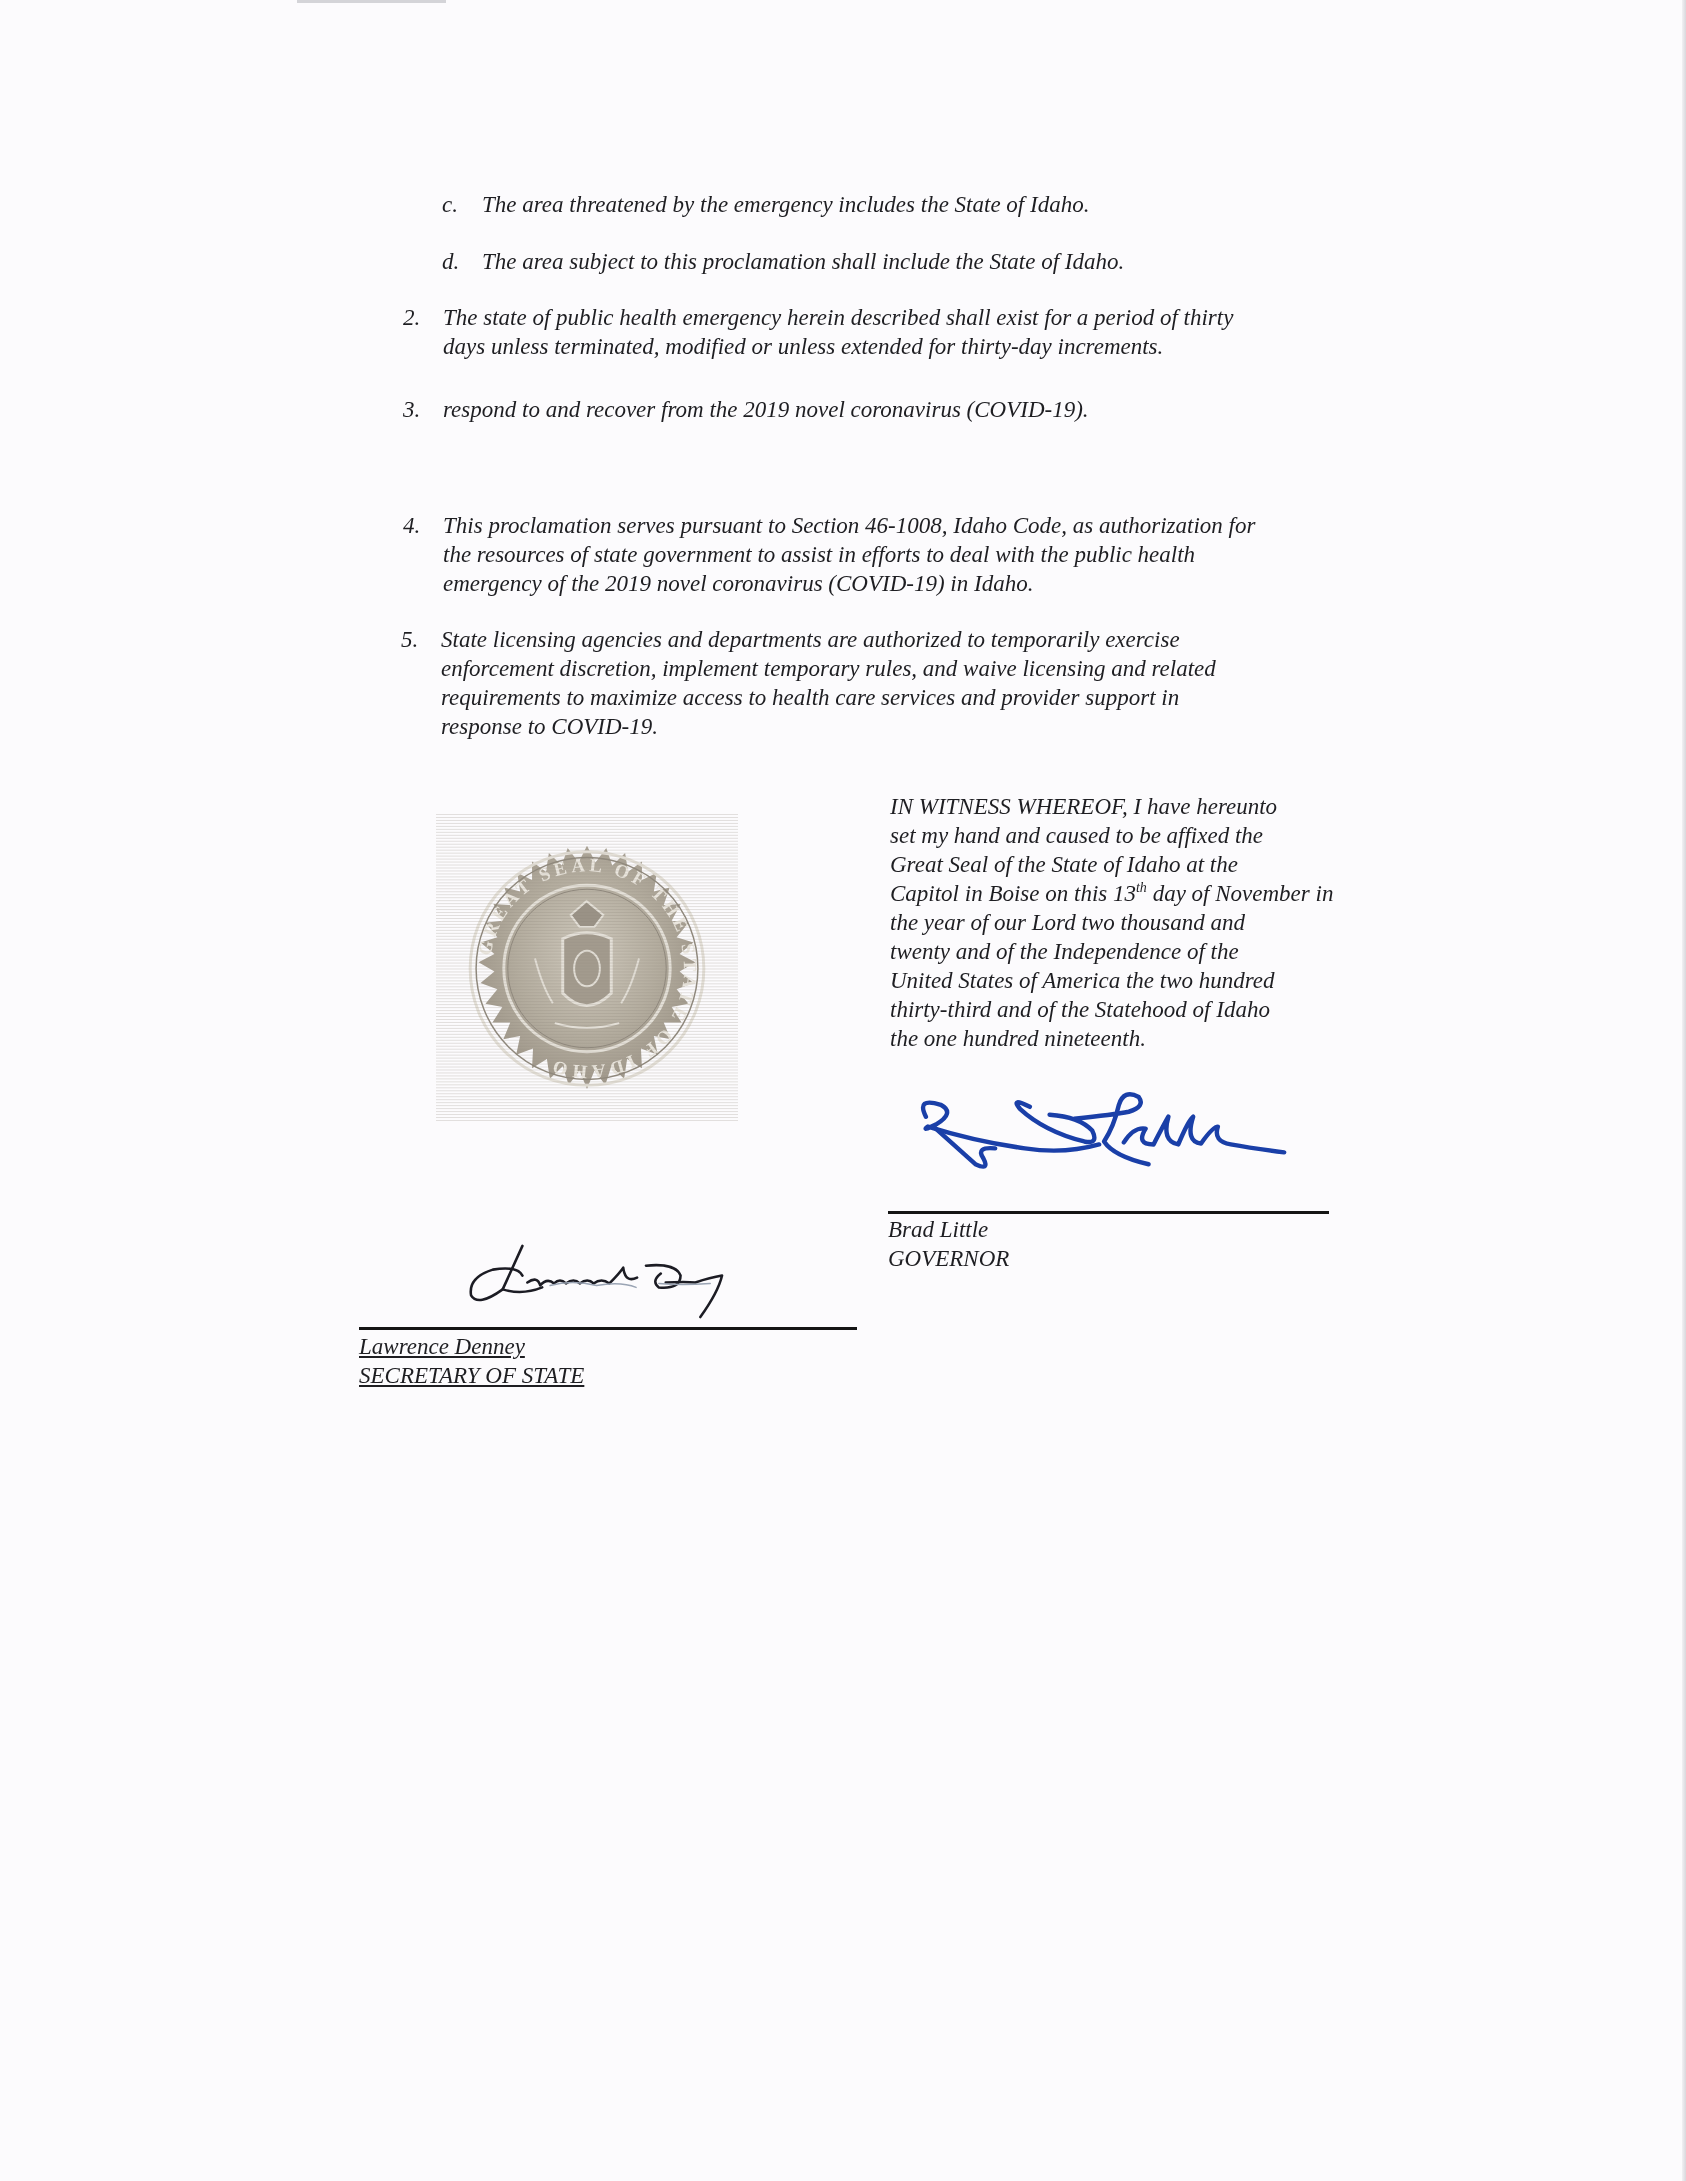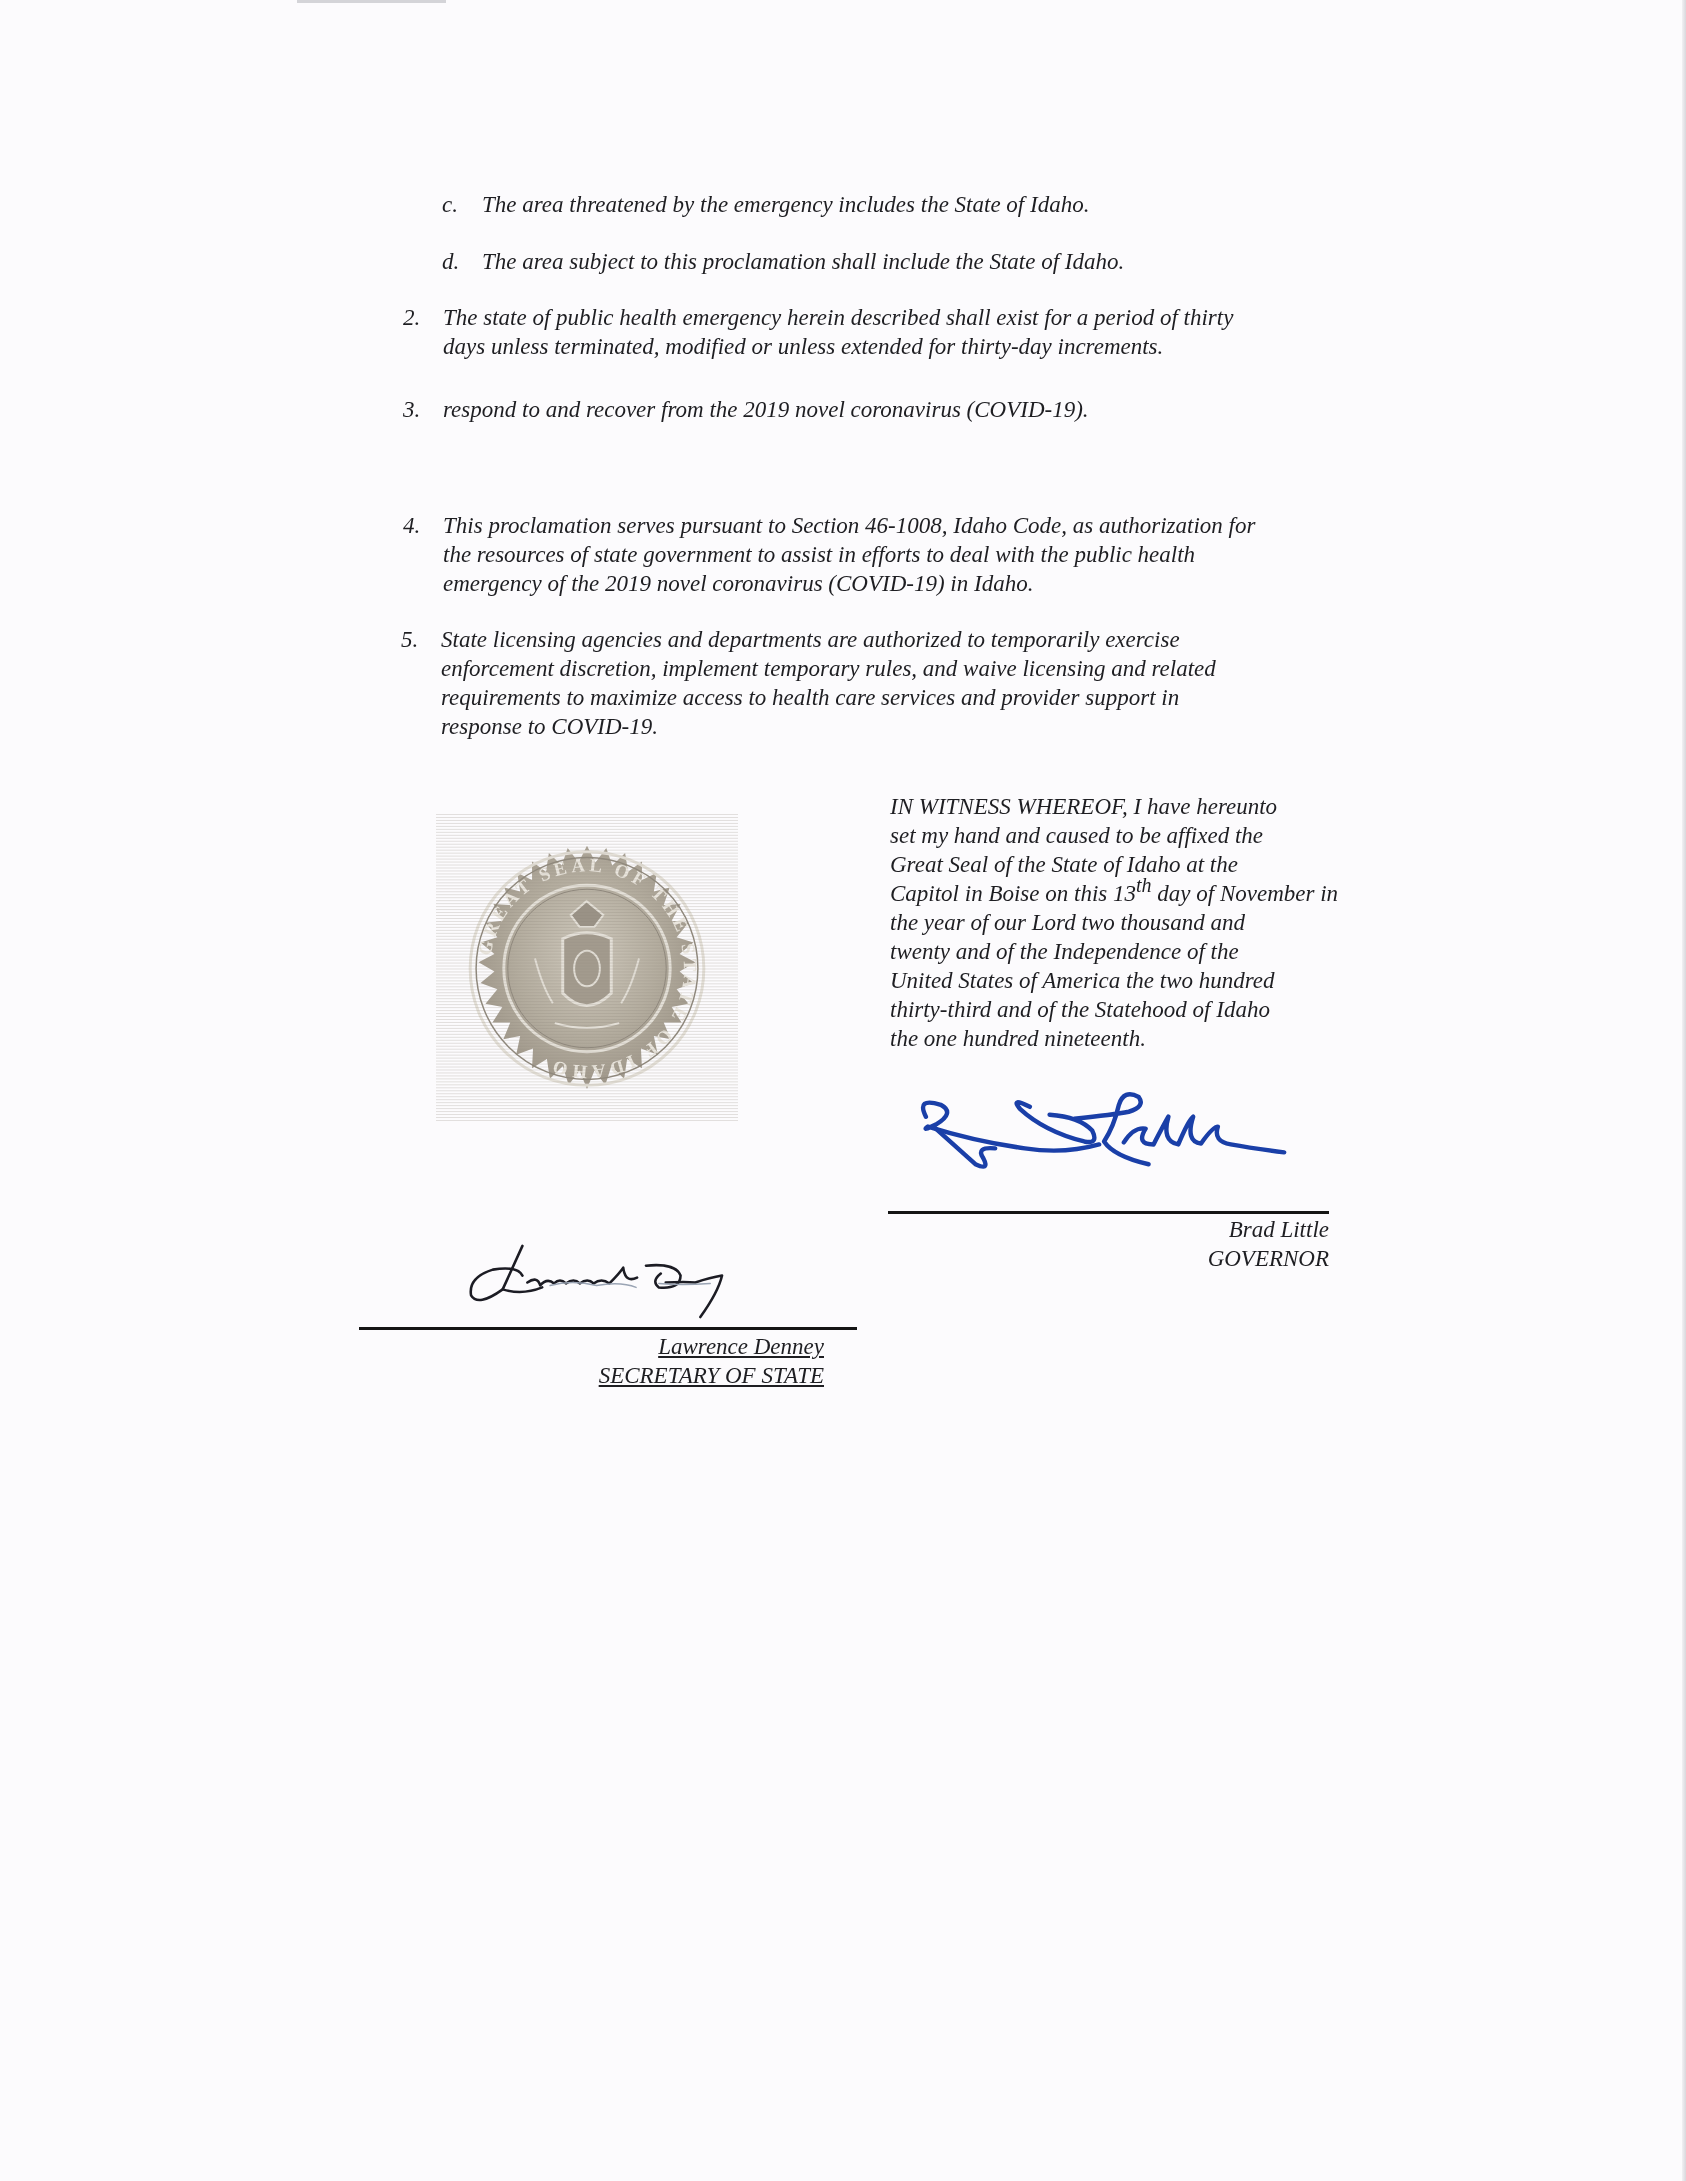--- a/index.html
+++ b/index.html
@@ -33,33 +33,33 @@
   .sub .marker { left: -40px; }
   .main .marker { left: -40px; }
 
   .witness {
     position: absolute;
     left: 890px; top: 792px;
     width: 465px;
     font-size: 23px;
     line-height: 29px;
   }
-  .witness sup { font-size: 20px; line-height: 0; vertical-align: 9px; }
+  .witness sup { font-size: 14px; line-height: 0; vertical-align: 9px; }
 
   .seal {
     position: absolute;
     left: 436px; top: 814px;
     width: 302px; height: 307px;
   }
   .sig-line {
     position: absolute; height: 2.5px; background: #151515;
   }
   .sig-caption {
     position: absolute;
-    text-align: right;
+    text-align: left;
     font-size: 23px;
     line-height: 29px;
   }
   .signature { position: absolute; }
 </style>
 </head>
 <body>
 
 <div class="page-edge-right"></div>
 <div class="page-edge-top"></div>

